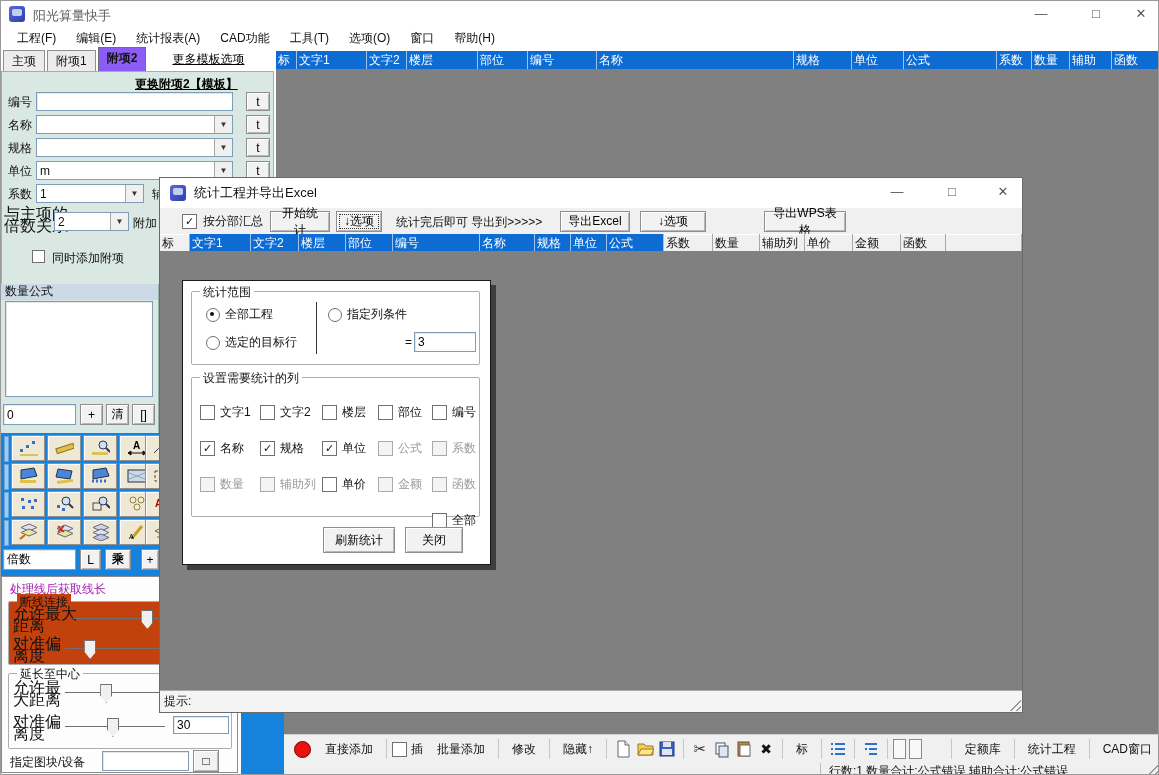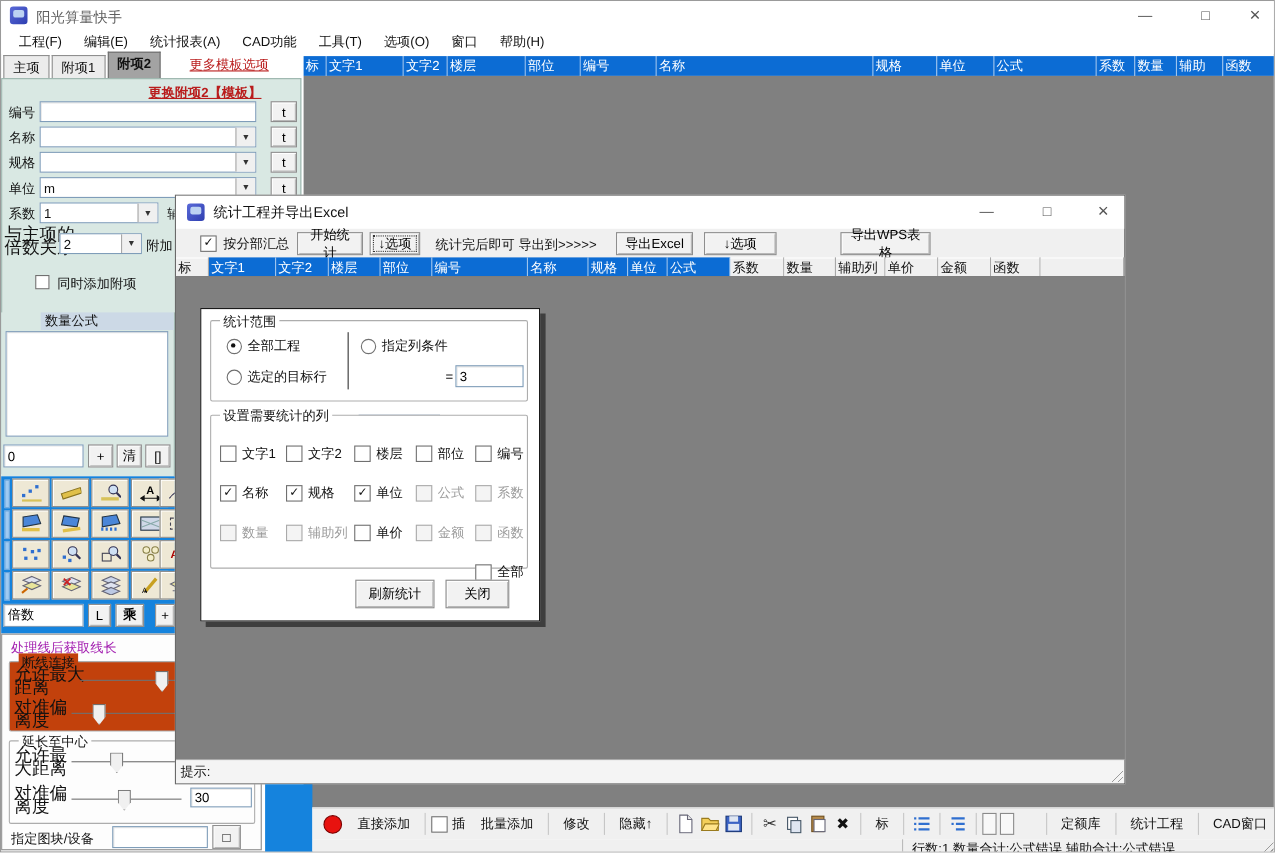--- a/index.html
+++ b/index.html
@@ -25,33 +25,33 @@
   .combo .val{flex:1;padding:0 3px;overflow:hidden;white-space:nowrap;}
   .darr{width:17px;height:100%;background:#f0f0f0;border-left:1px solid #a8a8a8;display:flex;align-items:center;justify-content:center;font-size:8px;color:#333;}
   .cb{width:13px;height:13px;background:#fff;border:1px solid #707070;display:inline-flex;align-items:center;justify-content:center;
       font-size:11px;line-height:11px;color:#111;flex:none;}
   .cb.checked:after{content:"✓";font-weight:bold;}
   .cb.disabled{border-color:#aaa;background:#f4f4f4;}
   .radio{width:12px;height:12px;border:1px solid #707070;border-radius:50%;background:#fff;display:inline-block;position:relative;flex:none;}
   .radio.sel:after{content:"";position:absolute;left:3px;top:3px;width:4px;height:4px;border-radius:50%;background:#111;}
   .grp{border:1px solid #adadad;border-radius:2px;position:absolute;box-sizing:border-box;}
   .grp>.legend{position:absolute;top:-8px;left:8px;background:inherit;padding:0 3px;font-size:12px;}
-  .link{color:#b91c1c;text-decoration:underline;font-weight:bold;}
+  .link{color:#000000;text-decoration:underline;font-weight:bold;}
   .vsep{width:1px;height:20px;background:#c6c6c6;margin:0 5px;flex:none;}
   .dis{color:#9b9b9b;}
   
   .tabstrip{left:0;top:48px;width:273px;height:22px;display:flex;align-items:flex-end;}
   .tab{border:1px solid #8f8f8f;border-bottom:none;background:#ececec;padding:2px 8px 1px;height:17px;margin-left:2px;}
-  .tab.active{background:#a3a3a3;height:20px;font-weight:bold;border-color:#6f6f6f;}
+  .tab.active{background:#8b5cf6;height:20px;font-weight:bold;border-color:#6f6f6f;}
   .formpanel{left:0;top:70px;width:273px;height:360px;background:#d9e8e3;border:1px solid #9ab4ac;}
   .frow{position:absolute;left:0;width:273px;height:20px;}
   .flabel{position:absolute;left:6px;top:2px;}
   .tbtn{position:absolute;width:24px;height:19px;}
   
-  .formula{left:0;top:283px;width:158px;height:149px;background:#d9e8e3;border-right:1px solid #9ab4ac;padding-left:36px;}
+  .formula{left:0;top:283px;width:158px;height:149px;background:#d9e8e3;border-right:1px solid #9ab4ac;}
   .formula .hd{height:16px;background:#ccd9e6;padding-left:4px;line-height:15px;}
   
   .bluebar{left:0;top:432px;width:158px;height:143px;background:#1583dd;overflow:hidden;}
   .tool{position:absolute;width:34px;height:26px;background:#eee8d5;border:1px solid #8f8f8f;
         box-shadow:inset 1px 1px 0 #fff;display:flex;align-items:center;justify-content:center;}
   .handle{position:absolute;left:3px;width:3px;height:24px;background:#9fcaf2;border:1px solid #6aa6dd;}
   
   .linebox{left:0;top:575px;width:237px;height:197px;background:#fdfdfd;border:1px solid #8a8a8a;}
   .slider{position:absolute;height:18px;}
   .slider .track{position:absolute;left:0;right:0;top:8px;height:1px;background:#707070;}

